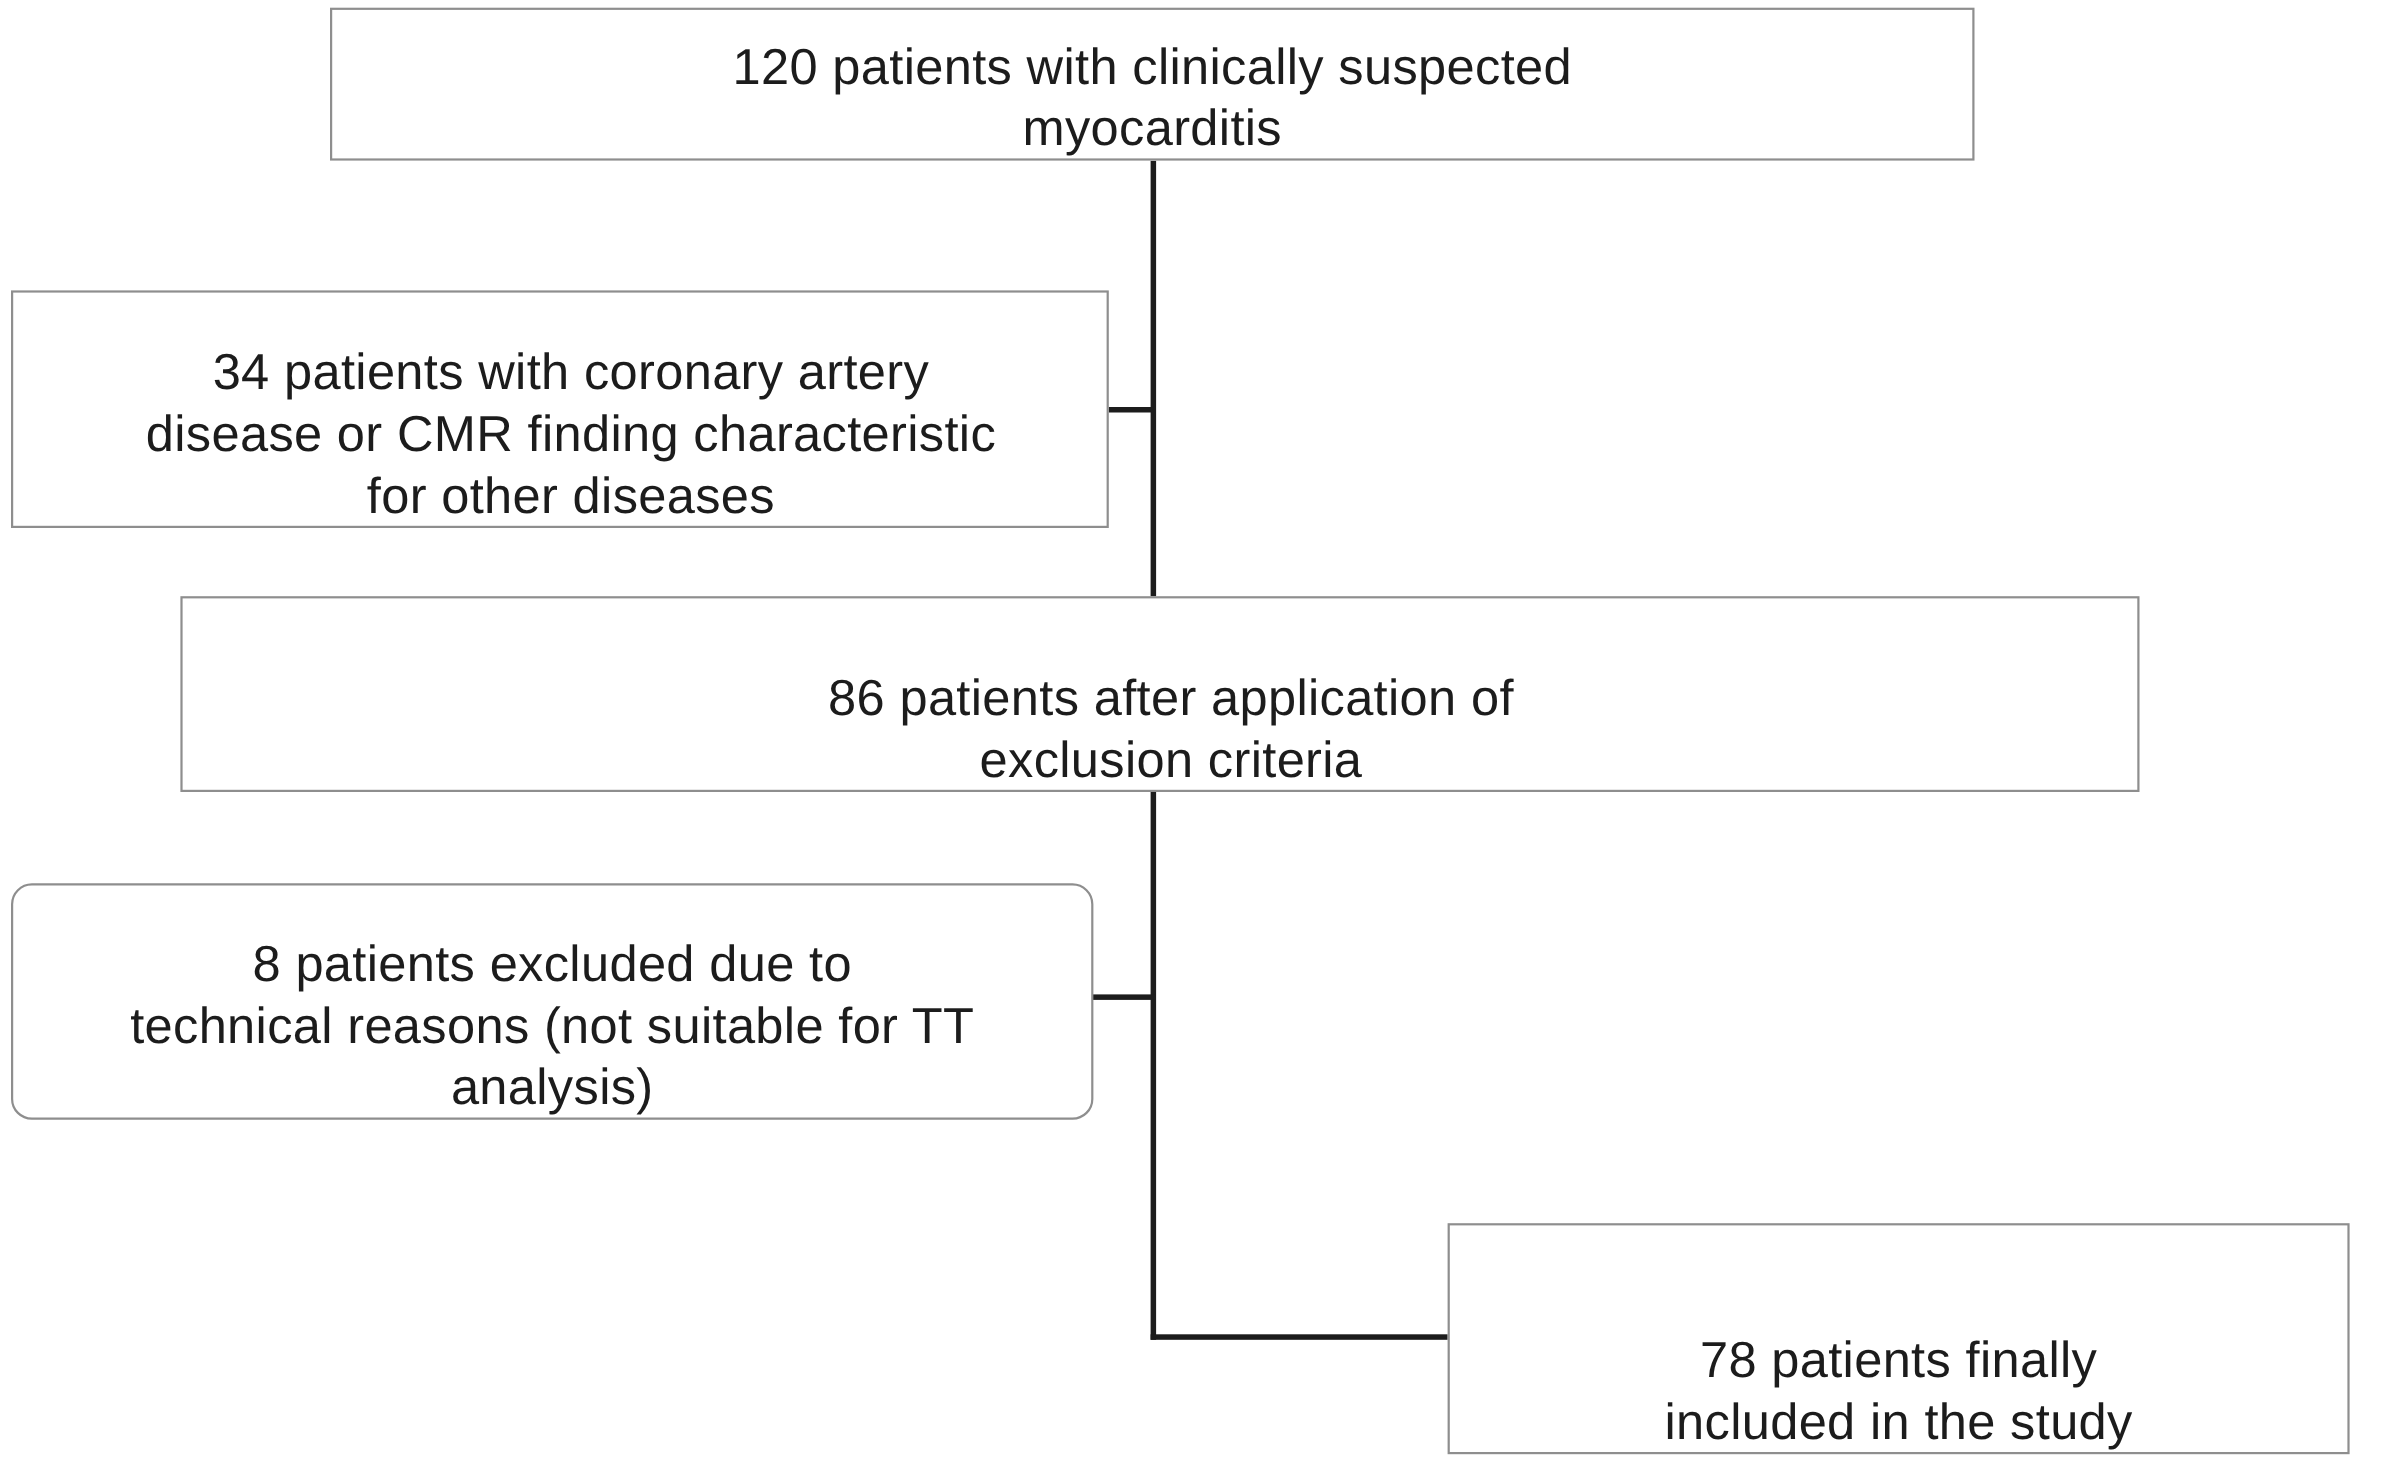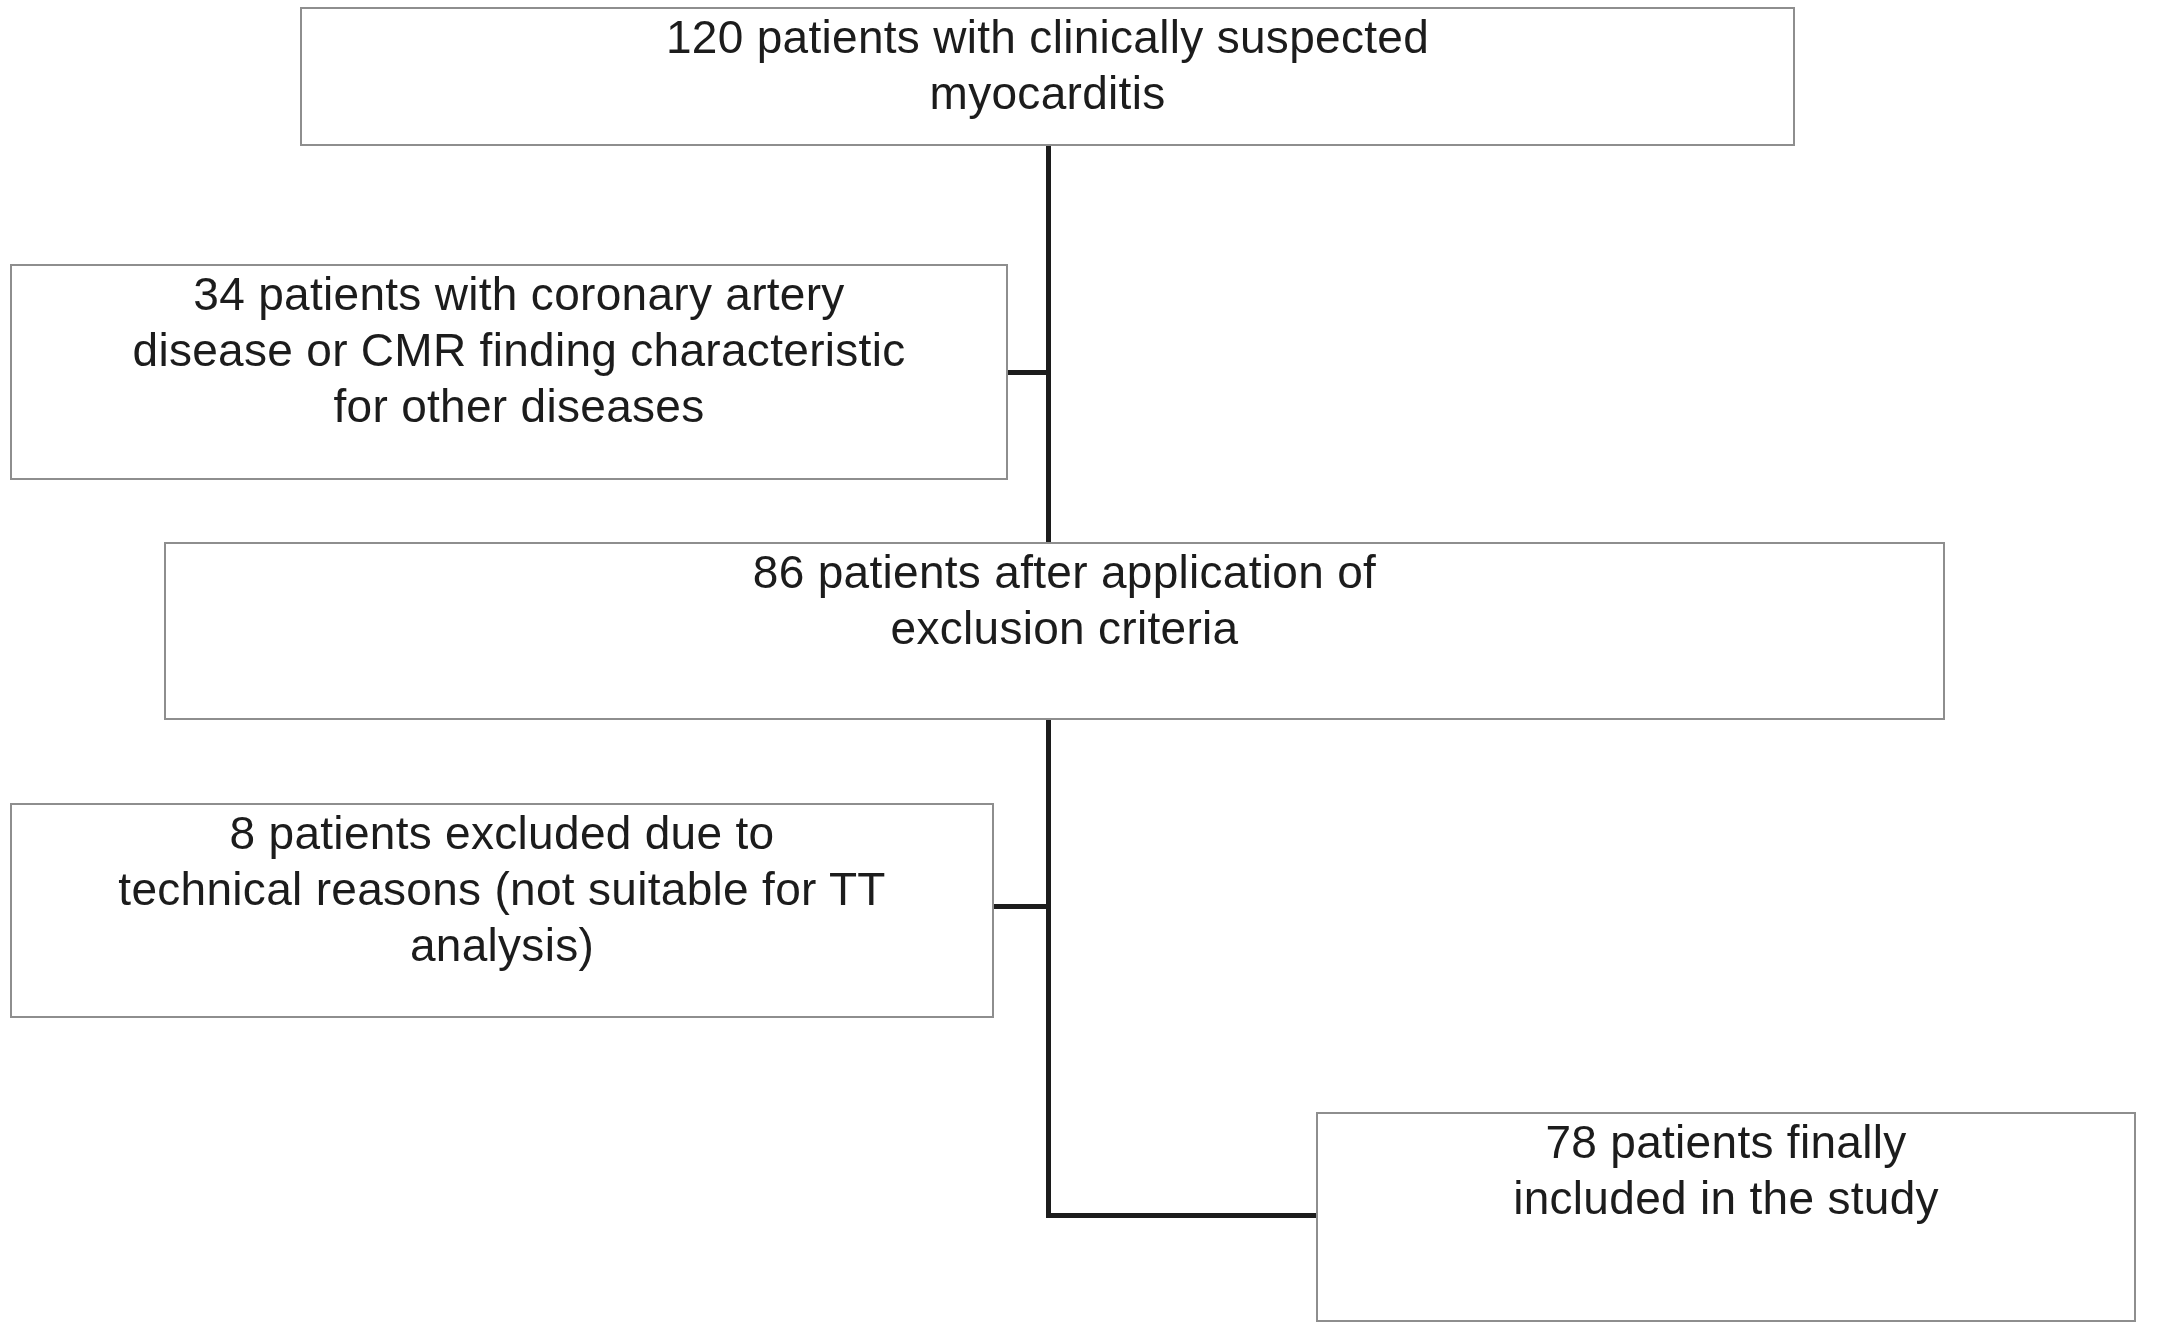--- a/index.html
+++ b/index.html
@@ -15,40 +15,40 @@
     font-family: "Liberation Sans", sans-serif;
     color: var(--text, #1c1c1c);
     overflow: hidden;
   }
   .flow-box {
     position: absolute;
     box-sizing: border-box;
     border: 2px solid var(--border, #8e8e8e);
     background: #ffffff;
     display: flex;
-    align-items: flex-start;
+    align-items: flex-end;
     justify-content: center;
     text-align: center;
   }
   .box-text {
     white-space: pre-line;
     font-size: 46px;
     line-height: 56px;
     letter-spacing: 0.3px;
     color: var(--text, #1c1c1c);
   }
   .connector {
     position: absolute;
     background: var(--line, #1c1c1c);
   }
   
   .box-suspected        { left: 300px;  top: 7px;    width: 1495px; height: 139px; }
   .box-excluded-cad     { left: 10px;   top: 264px;  width: 998px;  height: 216px; padding-left: 20px; }
   .box-after-exclusion  { left: 164px;  top: 542px;  width: 1781px; height: 178px; padding-left: 20px; }
-  .box-excluded-tech    { left: 10px;   top: 803px;  width: 984px;  height: 215px; }
+  .box-excluded-tech    { left: 10px;   top: 803px;  width: 984px;  height: 215px; border-radius: 19px; }
   .box-included         { left: 1316px; top: 1112px; width: 820px;  height: 210px; }
   
   .conn-v-top           { left: 1046px; top: 146px;  width: 5px;   height: 398px; }
   .conn-h-cad           { left: 1004px; top: 370px;  width: 46px;  height: 5px;  }
   .conn-v-bottom        { left: 1046px; top: 718px;  width: 5px;   height: 500px; }
   .conn-h-tech          { left: 992px;  top: 904px;  width: 58px;  height: 5px;  }
   .conn-h-included      { left: 1046px; top: 1213px; width: 272px; height: 5px;  }
 </style>
 </head>
 <body>

